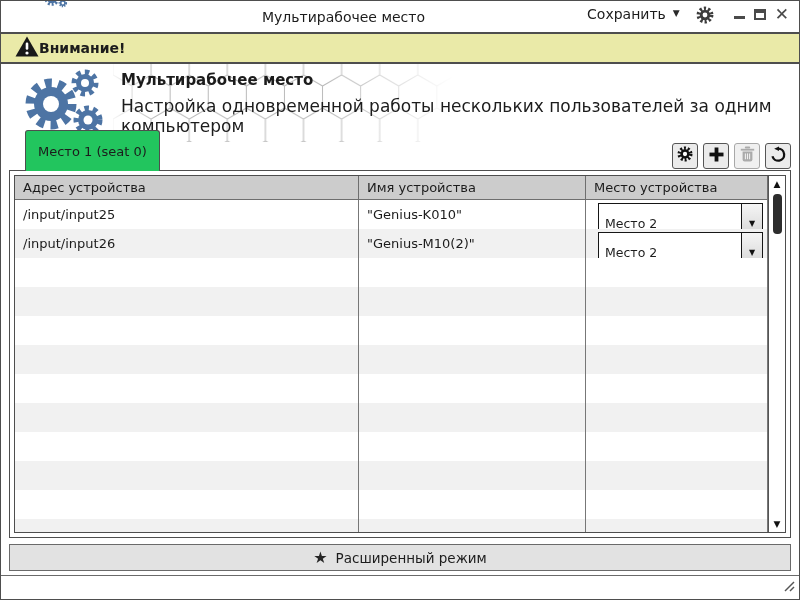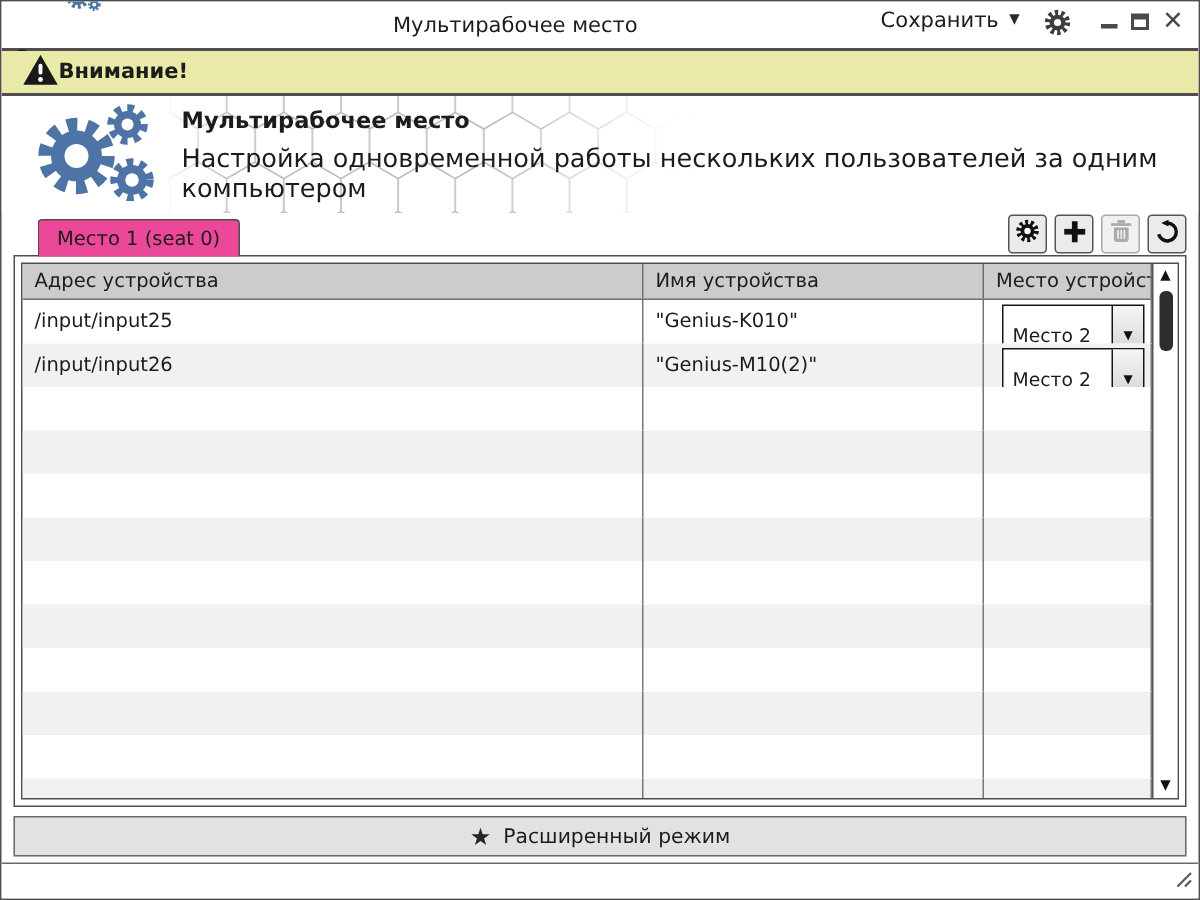--- a/index.html
+++ b/index.html
@@ -35,43 +35,43 @@
              background:linear-gradient(to right, rgba(255,255,255,.85), rgba(255,255,255,0) 12%,
                         rgba(255,255,255,0) 62%, #fff 97%); }
   .hdr-icon { position:relative; margin-left:16px; flex:none; }
   .hdr-text { position:relative; margin-left:12px; }
   .hdr-title { font-size:15px; font-weight:bold; margin-bottom:7px; }
   .hdr-sub { font-size:17px; }
 
   
   .tabrow { flex:none; height:28px; display:flex; align-items:flex-end; padding-left:24px;
             gap:3px; position:relative; z-index:3; }
-  .tab { height:25px; padding:0 12px; display:flex; align-items:center; font-size:13px;
+  .tab { height:41px; padding:0 12px; display:flex; align-items:center; font-size:13px;
          border:1px solid #4e4e4e; border-bottom:none; border-radius:3px 3px 0 0;
-         background:#ec4899; margin-bottom:-1px; cursor:default; }
+         background:#22c55e; margin-bottom:-1px; cursor:default; }
   .tab.active { background:#fff; height:27px; z-index:4; }
   .tools { position:absolute; right:8px; top:1px; display:flex; gap:5px; }
   .tool-btn { width:26px; height:26px; border:1px solid #555; border-radius:3px; background:#ebebeb;
               display:flex; align-items:center; justify-content:center; }
   .tool-btn.disabled { border-color:#a8a8a8; background:#f0f0f0; }
 
   
   .panel { flex:1; margin:0 8px; border:1px solid #4e4e4e; padding:4px; background:#fff;
            display:flex; min-height:0; }
   .table { flex:1; border:1px solid #4e4e4e; display:flex; min-width:0; overflow:hidden; }
   .grid { flex:1; display:flex; flex-direction:column; min-width:0; overflow:hidden; }
   .t-head { flex:none; height:24px; background:#cccccc; border-bottom:1px solid #6e6e6e;
             display:flex; }
   .h-cell { font-size:13px; line-height:23px; padding-left:8px; border-right:1px solid #6e6e6e;
             white-space:nowrap; overflow:hidden; }
   .t-row { flex:none; height:29px; display:flex; }
   .t-row:nth-child(odd) { background:#f1f1f1; }
   .t-cell { border-right:1px solid #777; font-size:13px; line-height:29px; padding-left:8px;
             white-space:nowrap; overflow:hidden; }
-  .c1 { width:414px; flex:none; }
+  .c1 { width:344px; flex:none; }
   .c2 { width:227px; flex:none; }
   .c3 { flex:1; min-width:0; }
   .combo { margin:3px 4px 0 4px; height:41px; border:1px solid #161616; background:#fff;
            display:flex; align-items:center; font-size:12.5px; }
   .combo-val { padding-left:6px; flex:1; line-height:normal; white-space:nowrap; overflow:hidden; }
   .combo-btn { width:21px; height:100%; border-left:1px solid #161616;
                background:linear-gradient(#f5f5f5,#cfcfcf); display:flex; align-items:center;
                justify-content:center; font-size:8px; color:#111; flex:none; }
   .vscroll { width:17px; flex:none; border-left:1px solid #555; display:flex;
              flex-direction:column; align-items:center; background:#fff; }

